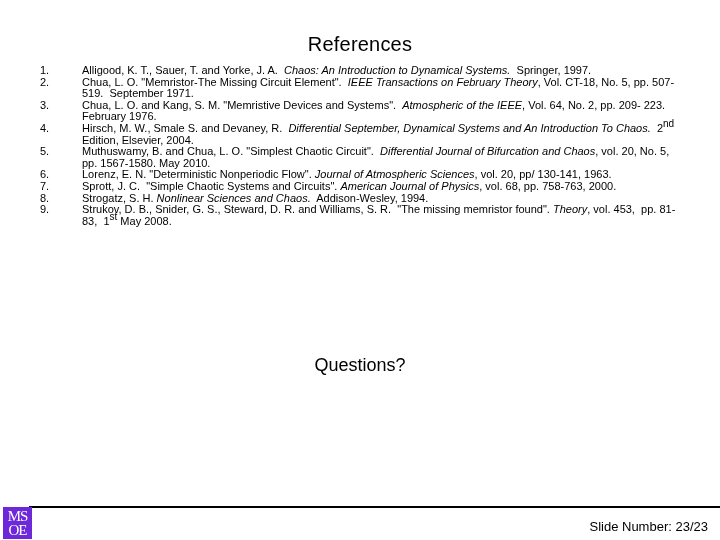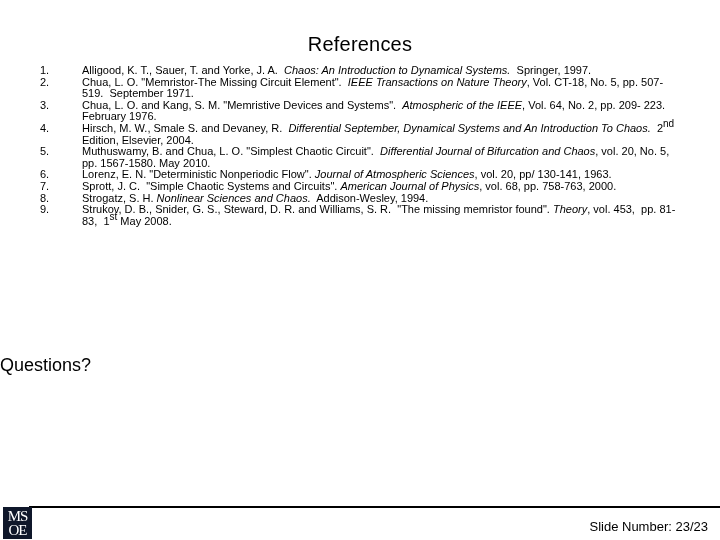--- a/index.html
+++ b/index.html
@@ -66,21 +66,21 @@
     vertical-align: super;
     line-height: 0;
   }
 
   
   #questions-text {
     position: absolute;
     top: 354px;
     left: 0;
     width: 720px;
-    text-align: left;
+    text-align: center;
     font-size: 18px;
     line-height: 22px;
   }
 
   
   #footer-rule {
     position: absolute;
     left: 29px;
     top: 506px;
     width: 691px;
@@ -124,21 +124,21 @@
 
 <div id="slide-title">References</div>
 
 <div id="references-list">
     <div class="ref-item">
       <div class="ref-num">1.</div>
       <div class="ref-text">Alligood, K. T., Sauer, T. and Yorke, J. A.&nbsp; <i>Chaos: An Introduction to Dynamical Systems.</i>&nbsp; Springer, 1997.</div>
     </div>
     <div class="ref-item">
       <div class="ref-num">2.</div>
-      <div class="ref-text">Chua, L. O. "Memristor-The Missing Circuit Element".&nbsp; <i>IEEE Transactions on Nature Theory</i>, Vol. CT-18, No. 5, pp. 507- 519.&nbsp; September 1971.</div>
+      <div class="ref-text">Chua, L. O. "Memristor-The Missing Circuit Element".&nbsp; <i>IEEE Transactions on February Theory</i>, Vol. CT-18, No. 5, pp. 507- 519.&nbsp; September 1971.</div>
     </div>
     <div class="ref-item">
       <div class="ref-num">3.</div>
       <div class="ref-text">Chua, L. O. and Kang, S. M. "Memristive Devices and Systems".&nbsp; <i>Atmospheric of the IEEE</i>, Vol. 64, No. 2, pp. 209- 223.&nbsp; February 1976.</div>
     </div>
     <div class="ref-item">
       <div class="ref-num">4.</div>
       <div class="ref-text">Hirsch, M. W., Smale S. and Devaney, R.&nbsp; <i>Differential September, Dynamical Systems and An Introduction To Chaos.</i>&nbsp; 2<sup>nd</sup> Edition, Elsevier, 2004.</div>
     </div>
     <div class="ref-item">
@@ -160,18 +160,18 @@
     <div class="ref-item">
       <div class="ref-num">9.</div>
       <div class="ref-text">Strukov, D. B., Snider, G. S., Steward, D. R. and Williams, S. R.&nbsp; "The missing memristor found". <i>Theory</i>, vol. 453,&nbsp; pp. 81-83,&nbsp; 1<sup>st</sup> May 2008.</div>
     </div>
   </div>
 
 <div id="questions-text">Questions?</div>
 
 <div id="footer-rule"></div>
 
-<div id="msoe-logo" style="background: #0f172a;">
+<div id="msoe-logo" style="background: #6d28d9;">
   <span class="logo-row">MS</span>
   <span class="logo-row">OE</span>
 </div>
 
 <div id="slide-number">Slide Number: 23/23</div>
 
 </body></html>

